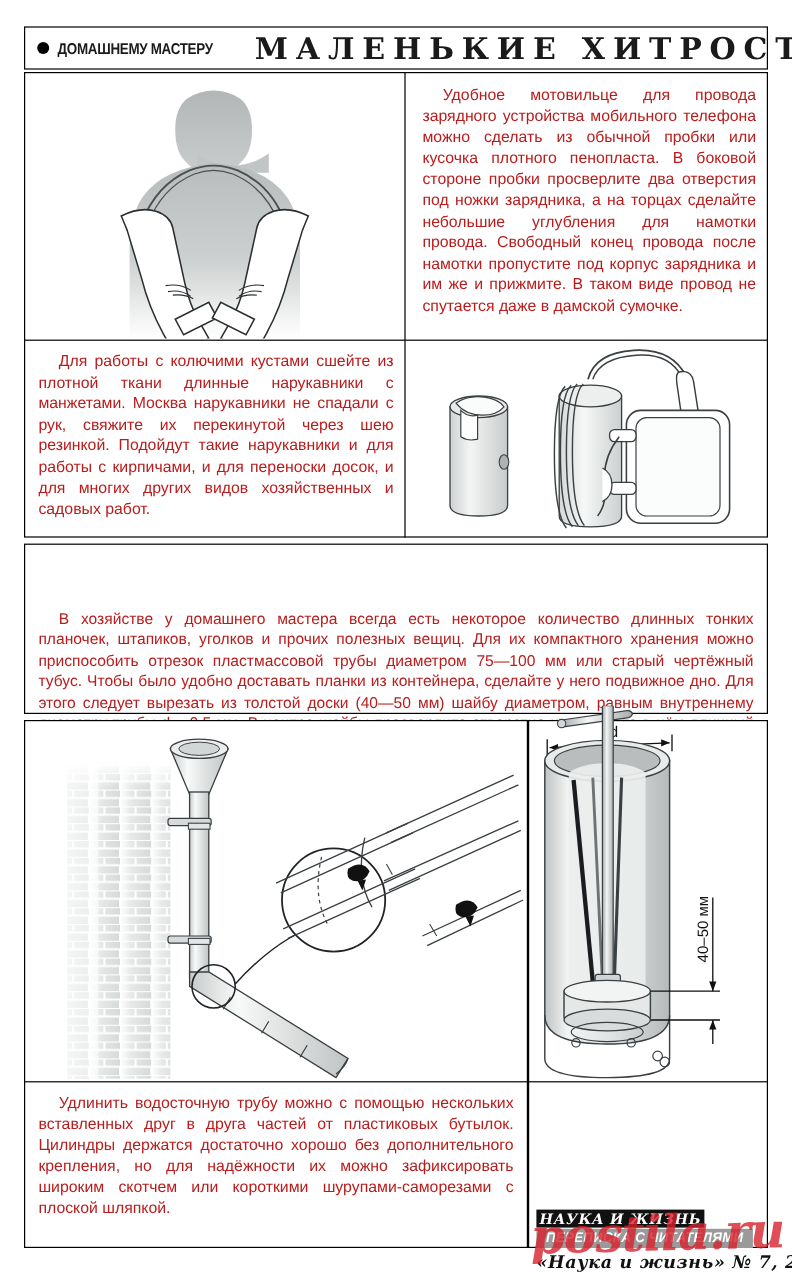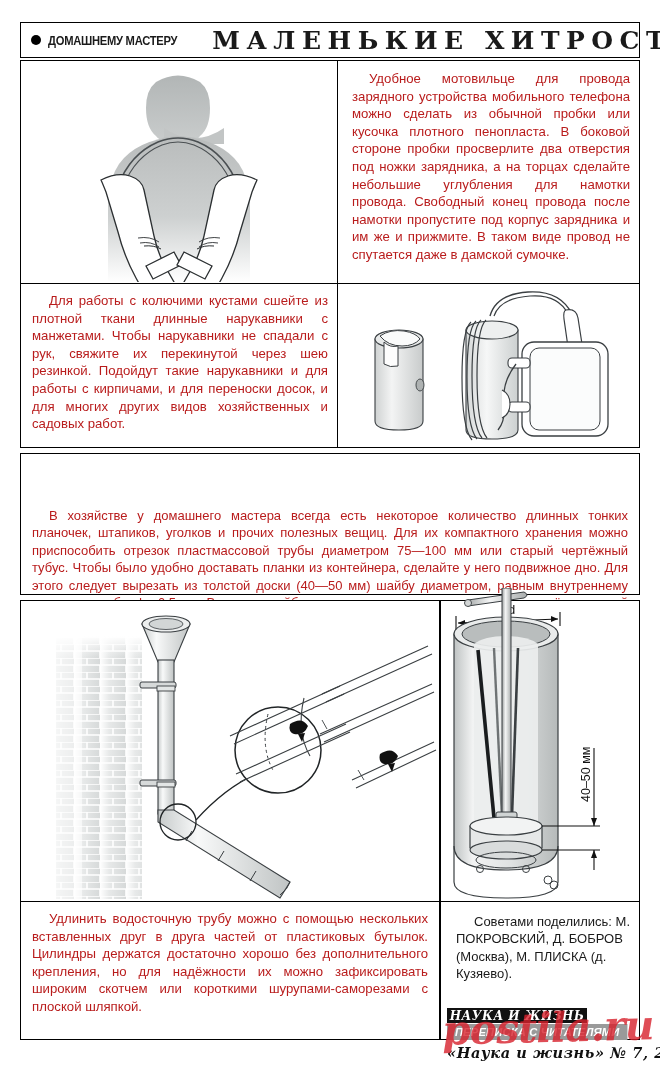--- a/index.html
+++ b/index.html
@@ -239,21 +239,21 @@
 
       <path d="M124 204 l28 -14 l7 13 l-28 14 z" fill="#fff" stroke="#2b2f31" stroke-width="1.3"></path>
 
       <path d="M235 118 q-16 -8 -29 -4 q-12 4 -14 14 l-10 46 q-4 18 -12 32 l-8 14 l28 14 l10 -18 q12 -22 18 -46 l12 -40 q4 -10 5 -12 z" fill="#ffffff" stroke="#2b2f31" stroke-width="1.3"></path>
       <path d="M192 184 q-10 -1 -17 3" fill="none" stroke="#2b2f31" stroke-width="1"></path>
       <path d="M198 176 q-12 -2 -21 4 M196 181 q-11 -2 -19 4" fill="none" stroke="#2b2f31" stroke-width="0.9"></path>
       <path d="M190 204 l-28 -14 l-7 13 l28 14 z" fill="#fff" stroke="#2b2f31" stroke-width="1.3"></path>
     </svg>
   </div>
 
-  <div class="sec1-left-text body-text">Для работы с колючими кустами сшейте из плотной ткани длинные нарукавники с манжетами. Чтобы нарукавники не спадали с рук, свяжите их перекинутой через шею резинкой. Подойдут такие нарукавники и для работы с кирпичами, и для переноски досок, и для многих других видов хозяйственных и садовых работ.</div>
+  <div class="sec1-left-text body-text">Для работы с колючими кустами сшейте из плотной ткани длинные нарукавники с манжетами. Москва нарукавники не спадали с рук, свяжите их перекинутой через шею резинкой. Подойдут такие нарукавники и для работы с кирпичами, и для переноски досок, и для многих других видов хозяйственных и садовых работ.</div>
 
   <div class="sec1-right-text body-text">Удобное мотовильце для провода зарядного устройства мобильного телефона можно сделать из обычной пробки или кусочка плотного пенопласта. В боковой стороне пробки просверлите два отверстия под ножки зарядника, а на торцах сделайте небольшие углубления для намотки провода. Свободный конец провода после намотки пропустите под корпус зарядника и им же и прижмите. В таком виде провод не спутается даже в дамской сумочке.</div>
 
   <div class="illus" style="left:340px; top:286px; width:298px; height:160px;">
     <svg width="298" height="160" viewBox="0 0 298 160" xmlns="http://www.w3.org/2000/svg">
       <defs>
         <linearGradient id="corkG" x1="0" y1="0" x2="1" y2="0">
           <stop offset="0%" stop-color="#cfd2d2"></stop>
           <stop offset="35%" stop-color="#f3f4f4"></stop>
           <stop offset="100%" stop-color="#c8cbcb"></stop>
@@ -460,24 +460,20 @@
         <path d="M100 262 l58 0"></path>
         <path d="M152 160 l0 78"></path>
         <path d="M152 262 l0 20"></path>
         <path d="M152 238 l-3 -8 l6 0 z" fill="#111" stroke="none"></path>
         <path d="M152 262 l-3 8 l6 0 z" fill="#111" stroke="none"></path>
       </g>
       <text x="148" y="214" font-family="Liberation Sans, sans-serif" font-size="12.5" fill="#111" transform="rotate(-90 148 214)">40–50 мм</text>
     </svg>
   </div>
 
-  <div class="credits-text">
-    <span>Советами поделились:</span>
-    <span>М. ПОКРОВСКИЙ, Д. БОБРОВ (Москва), М. ПЛИСКА (д. Кузяево).</span>
-  </div>
 
   <div class="footer-block">
     <div class="logo-bar-black">НАУКА И ЖИЗНЬ</div>
     <div class="logo-bar-gray">ПЕРЕПИСКА С ЧИТАТЕЛЯМИ</div>
     <div class="issue-line">«Наука и жизнь» № 7, 2014.</div>
   </div>
 
   <div class="watermark">
     <div class="watermark-text">postila.ru</div>
   </div>

